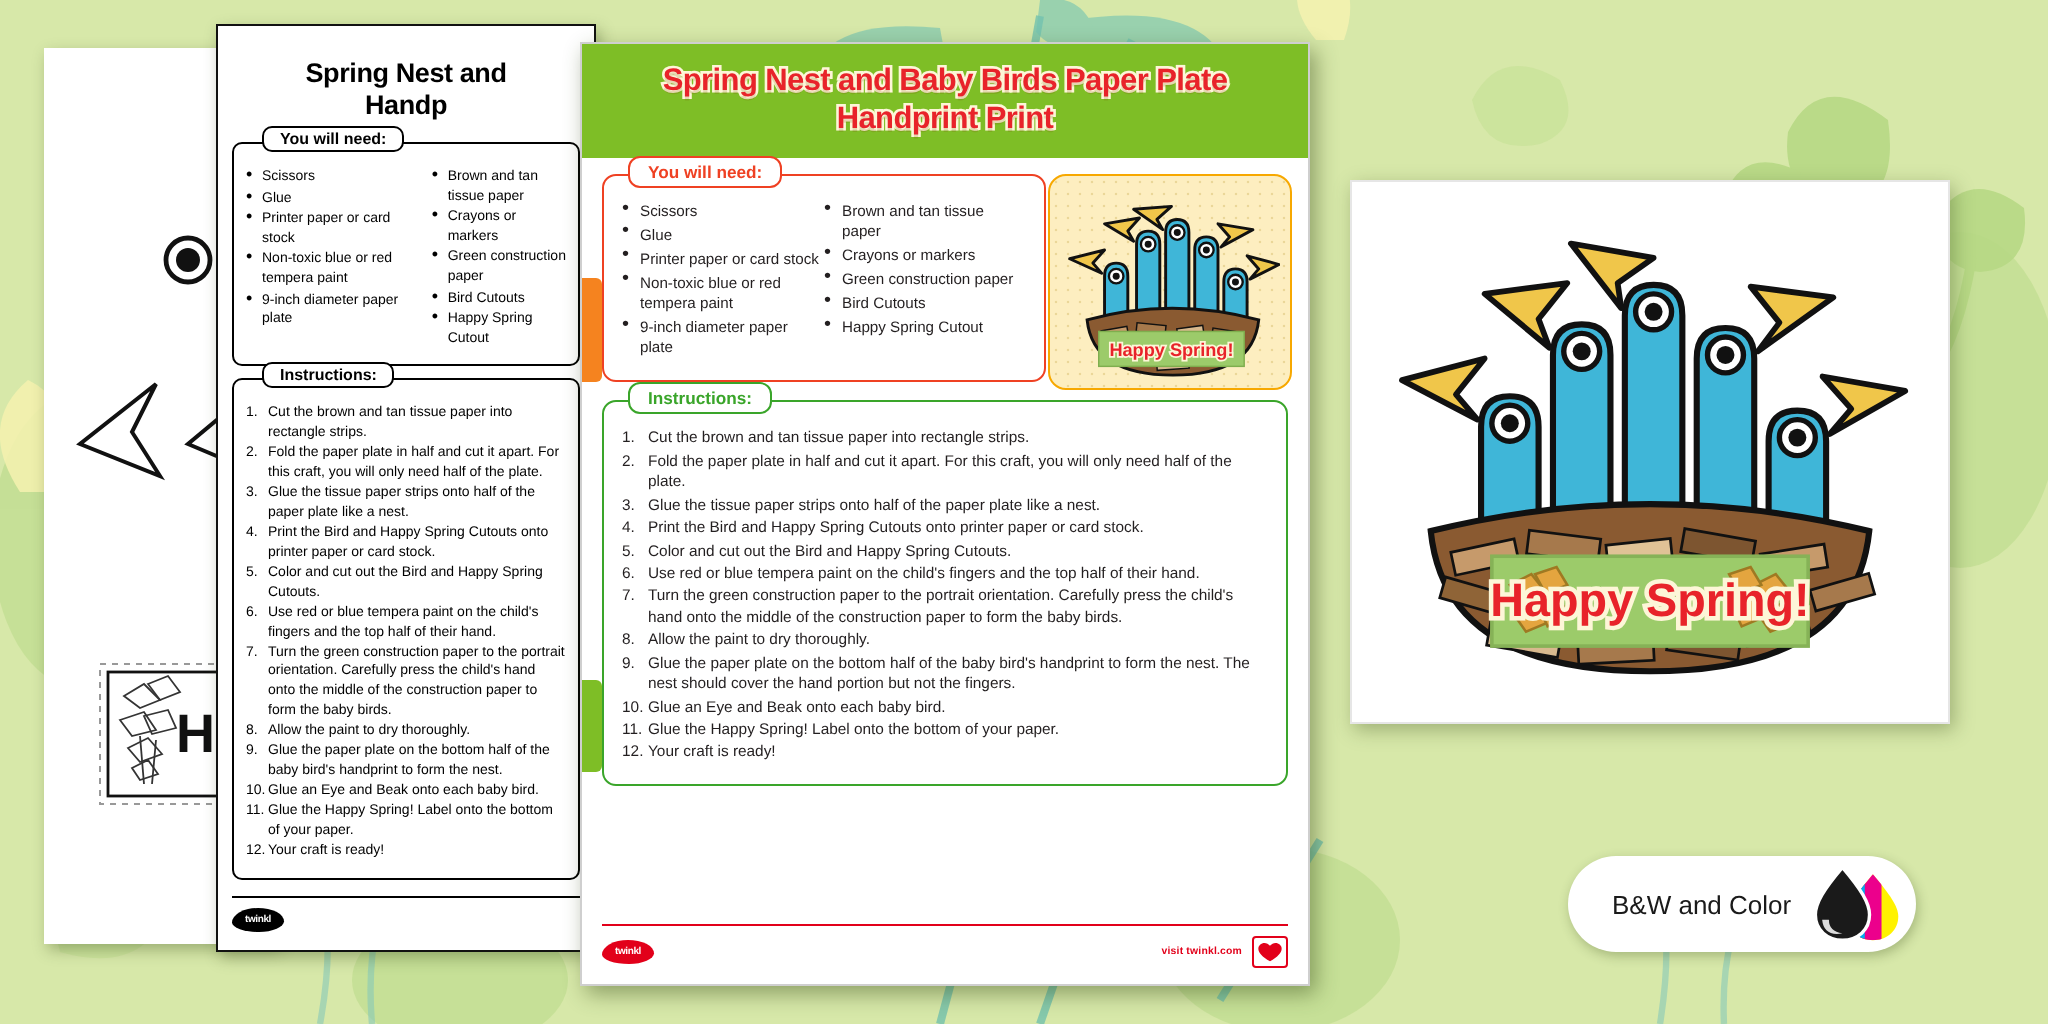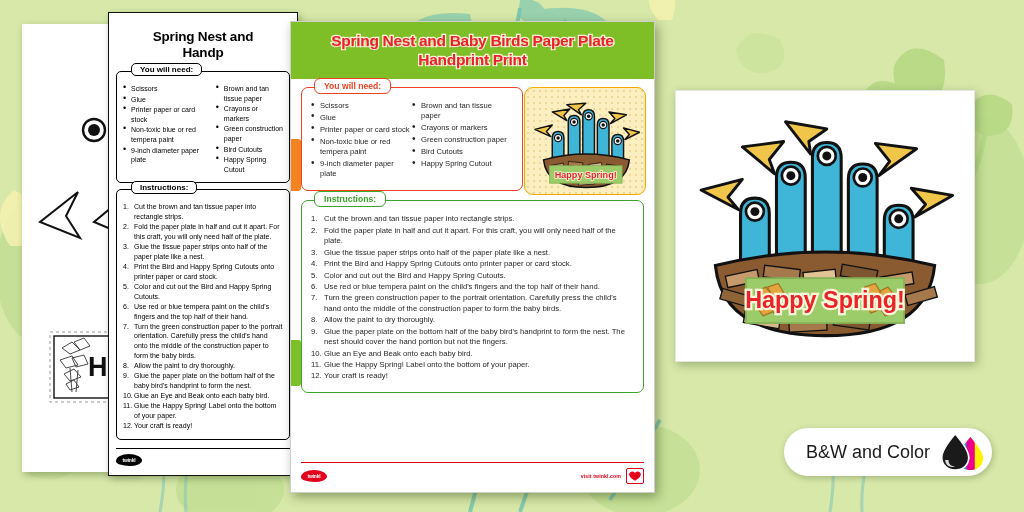--- a/index.html
+++ b/index.html
@@ -171,21 +171,21 @@
   #card-photo svg { width: 270px; height: 248px; }
 
   
   #bw-badge {
     position: absolute; left: 784px; top: 428px; z-index: 6;
     height: 48px; background: #fff; border-radius: 24px;
     display: flex; align-items: center; gap: 10px;
     padding: 0 8px 0 22px;
     box-shadow: 1px 2px 6px rgba(50,70,20,.3);
   }
-  #bw-badge .lbl { font-size: 18px; color: #1a1a1a; white-space: nowrap; }
+  #bw-badge .lbl { font-size: 13px; color: #1a1a1a; white-space: nowrap; }
   #bw-badge .drops { width: 44px; height: 40px; }
 </style>
 </head>
 <body>
 
 <svg id="bg" viewBox="0 0 1024 512" preserveAspectRatio="none">
   <rect width="1024" height="512" fill="#d7e8a9"></rect>
   <g fill="#c5df96" opacity=".95">
     <ellipse cx="40" cy="270" rx="44" ry="74"></ellipse>
     <ellipse cx="120" cy="120" rx="38" ry="62"></ellipse>

